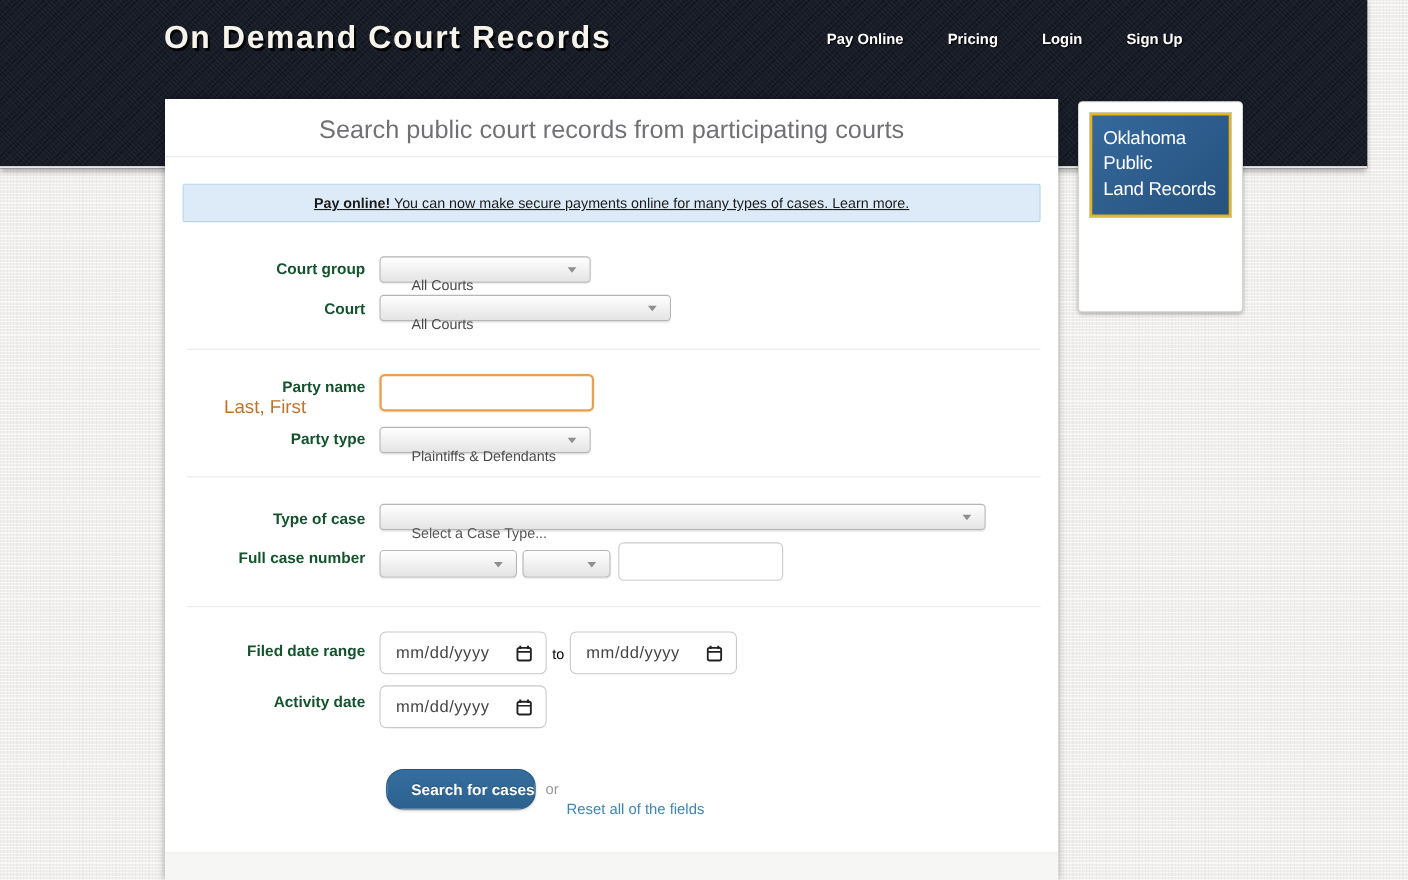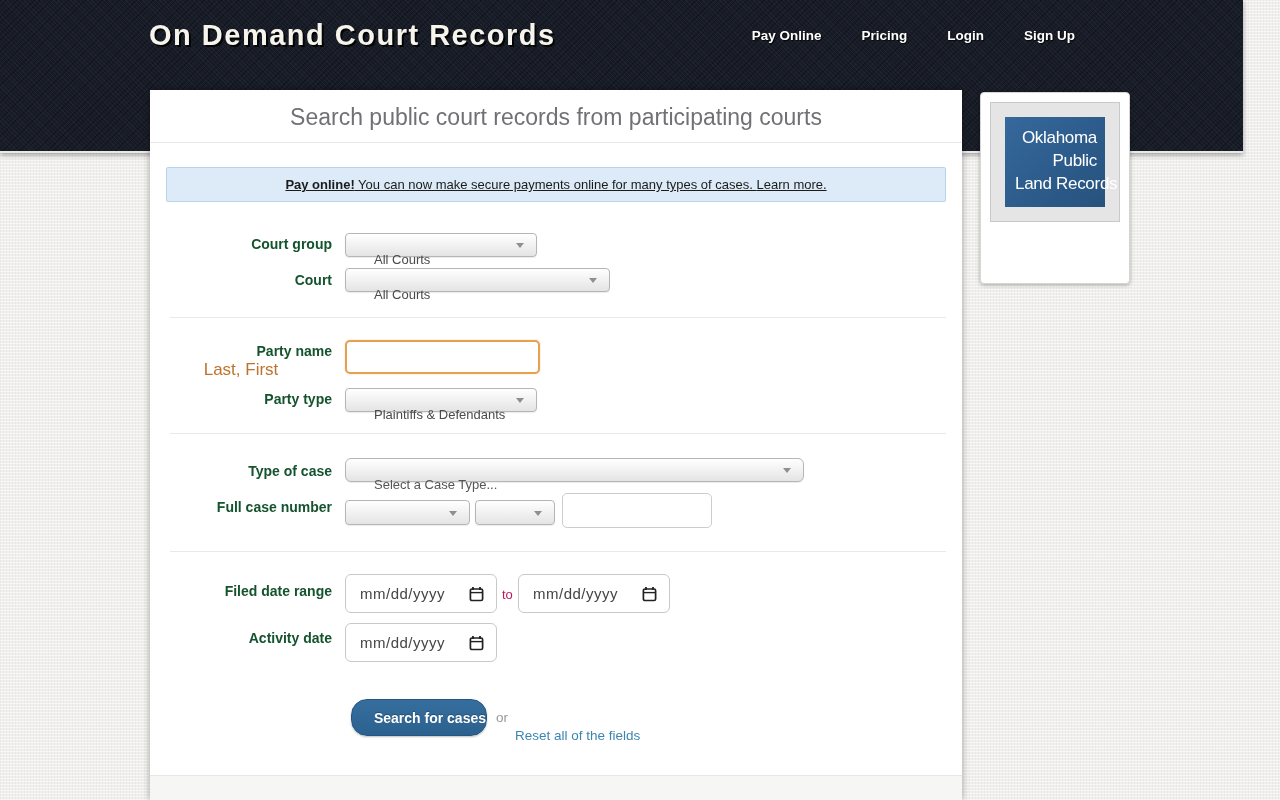--- a/index.html
+++ b/index.html
@@ -81,21 +81,21 @@
   .focus-orange { border:2px solid #e5a052; box-shadow:0 0 2px rgba(229,160,82,.4); }
   .datef {
     position:absolute; width:152px; height:39px; background:#fff;
     border:1px solid #c9c9c9; border-radius:6px; cursor:text;
   }
   .date-ph {
     position:absolute; left:14px; top:10px; font-size:15px; color:#454545;
     letter-spacing:.5px; white-space:nowrap;
   }
   .cal { position:absolute; right:12px; top:11px; cursor:pointer; }
-  .to-txt { position:absolute; font-size:13px; color:#be185d; }
+  .to-txt { position:absolute; font-size:13px; color:#000000; }
   .btn {
     position:absolute; left:201px; top:609px; width:136px; height:37px;
     background:linear-gradient(#356e9e,#2c618f); border:1px solid #265680;
     border-radius:16px; color:#fff; font-size:14px; font-weight:bold;
     font-family:"Liberation Sans","DejaVu Sans",sans-serif;
     text-shadow:0 -1px 0 rgba(0,0,0,.25); box-shadow:0 1px 2px rgba(0,0,0,.25);
     cursor:pointer;
     text-align:right;
   }
   .or-txt { position:absolute; left:346px; top:620px; font-size:13.5px; color:#999; }
@@ -106,21 +106,21 @@
   .foot-sep { position:absolute; left:0; top:685px; width:812px; height:1px; background:#e7e7e5; }
   .foot-area { position:absolute; left:0; top:686px; width:812px; height:24px; background:#f6f6f4; }
   
   .side-card {
     position:absolute; left:980px; top:92px; width:150px; height:192px;
     background:#fff; border:1px solid #d6d6d4; border-radius:4px;
     box-shadow:0 1px 4px rgba(0,0,0,.3);
   }
   .ad-box {
     display:block; margin:9px 9px 7px 9px; border:1px solid #c9c9c7;
-    padding:14px; background:#e5e5e5; cursor:pointer; text-decoration:none;text-align:right;
+    padding:2px; background:#eab308; cursor:pointer; text-decoration:none;
   }
   .ad-blue {
     background:linear-gradient(135deg,#35689c,#26527d);
     padding:9px 8px 12px 10px;
   }
   .ad-blue div {
     font-size:17px; color:#ffffff; line-height:23px; font-stretch:condensed;
     letter-spacing:-.3px; white-space:nowrap;
   }
   .ad-text { padding:3px 8px 0 14px; }
@@ -168,21 +168,21 @@
 
     <div class="flabel" style="top:301px;">Party type</div>
     <div class="sel" style="left:195px;top:298px;width:192px;">
       <span class="sel-text">Plaintiffs &amp; Defendants</span>
       <span class="sel-arrow"></span>
     </div>
 
     <div class="sep" style="top:343px;"></div>
 
     <div class="flabel" style="top:373px;">Type of case</div>
-    <div class="sel" style="left:195px;top:368px;width:459px;border-radius:6px;">
+    <div class="sel" style="left:195px;top:368px;width:551px;">
       <span class="sel-text" style="color:#555;">Select a Case Type...</span>
       <span class="sel-arrow"></span>
     </div>
 
     <div class="flabel" style="top:409px;">Full case number</div>
     <div class="sel" style="left:195px;top:410px;width:125px;height:25px;">
       <span class="sel-text"></span>
       <span class="sel-arrow" style="top:10px;"></span>
     </div>
     <div class="sel" style="left:325px;top:410px;width:80px;height:25px;">

